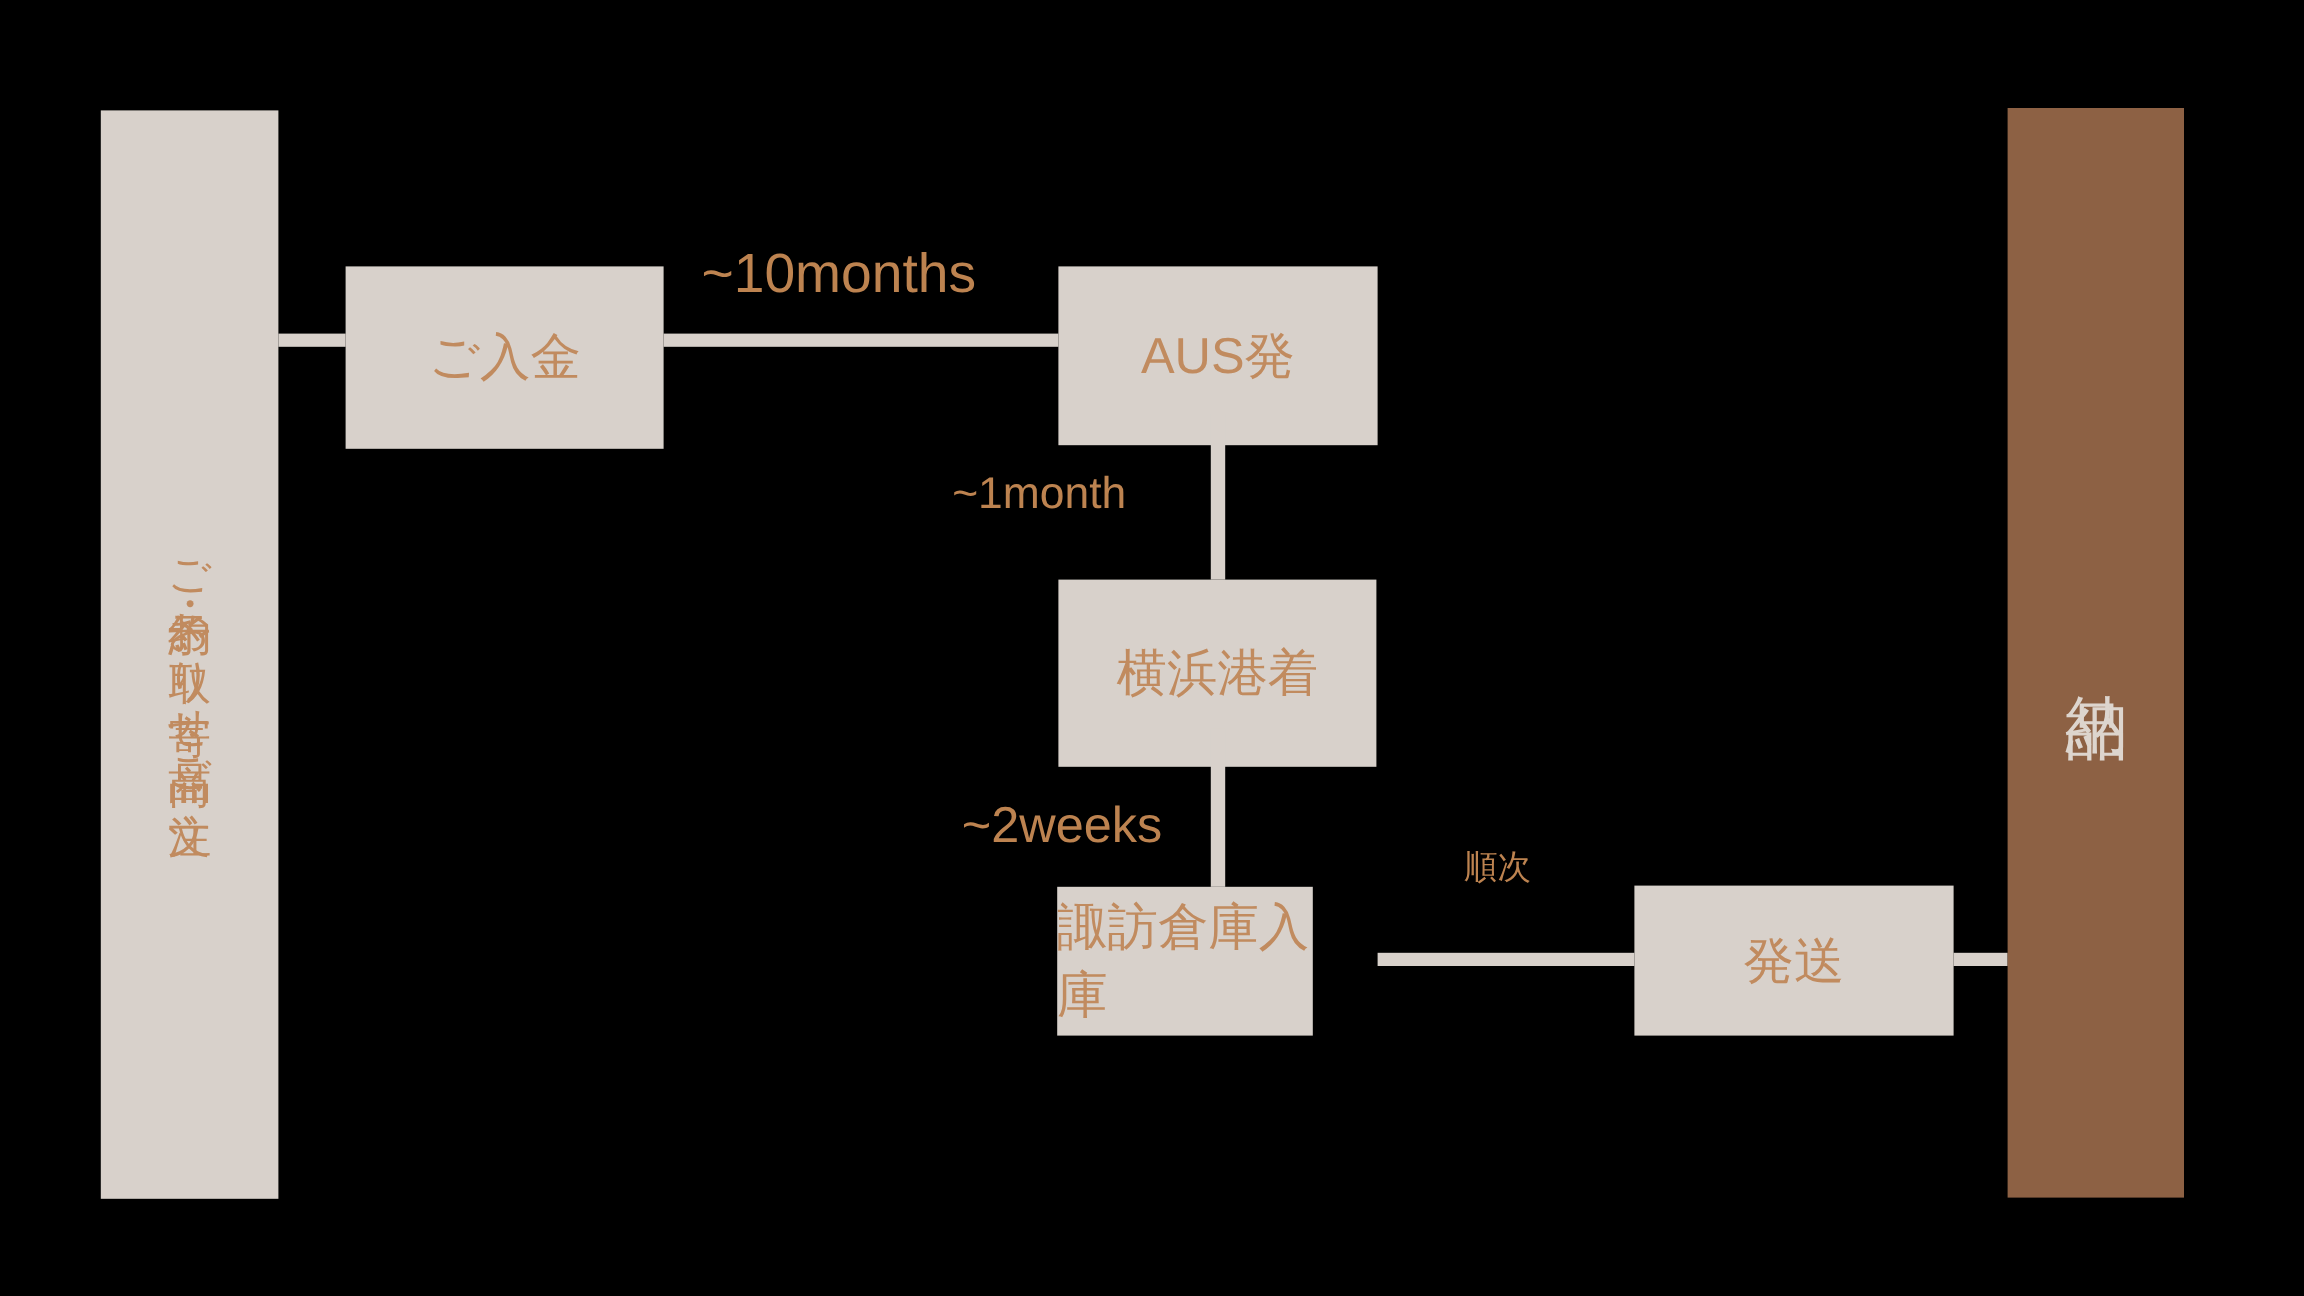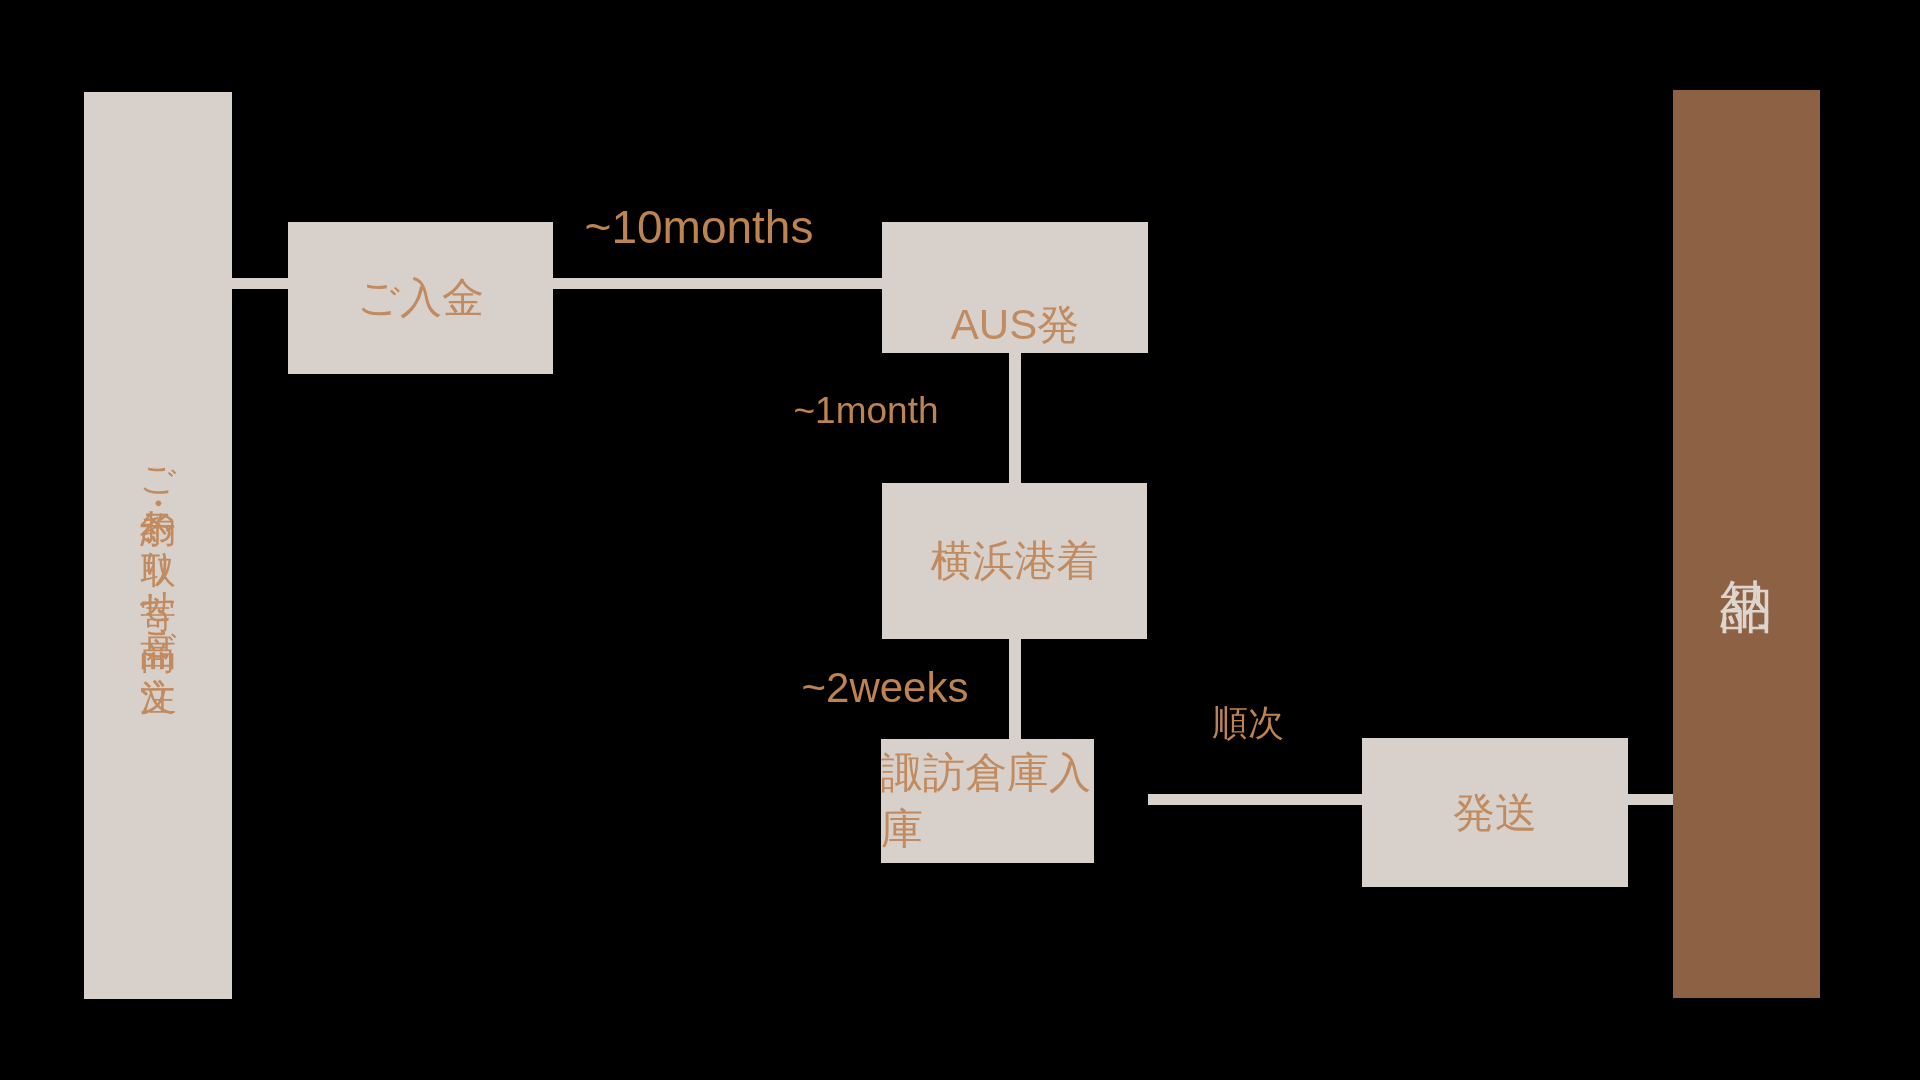--- a/index.html
+++ b/index.html
@@ -40,42 +40,42 @@
   .node {
     position: absolute;
     background: var(--node-fill);
     display: flex;
     align-items: center;
     justify-content: center;
     font-size: 42px;
     color: var(--node-text);
   }
   .node.payment  { left: 288px;  top: 222px; width: 265px; height: 152px; }
-  .node.aus      { left: 882px;  top: 222px; width: 266px; height: 131px; align-items: flex-end; }
+  .node.aus      { left: 882px;  top: 222px; width: 266px; height: 149px; }
   .node.yokohama { left: 882px;  top: 483px; width: 265px; height: 156px; }
   .node.suwa     { left: 881px;  top: 739px; width: 213px; height: 124px; }
-  .node.shipping { left: 1362px; top: 738px; width: 266px; height: 149px; justify-content: center; }
+  .node.shipping { left: 1362px; top: 738px; width: 266px; height: 125px; justify-content: center; }
   .edge { position: absolute; background: var(--connector); }
   .edge.e-order-payment   { left: 232px;  top: 278px; width: 56px;  height: 11px; }
   .edge.e-payment-aus     { left: 553px;  top: 278px; width: 329px; height: 11px; }
   .edge.e-aus-yokohama    { left: 1009px; top: 345px; width: 12px;  height: 138px; }
   .edge.e-yokohama-suwa   { left: 1009px; top: 607px; width: 12px;  height: 132px; }
   .edge.e-suwa-shipping   { left: 1148px; top: 794px; width: 214px; height: 11px; }
   .edge.e-shipping-end    { left: 1628px; top: 794px; width: 45px;  height: 11px; }
   .edge-label {
     position: absolute;
     transform: translate(-50%, -50%);
     color: var(--label-text);
     font-weight: 400;
     white-space: nowrap;
   }
   .edge-label.months10 { left: 699px;  top: 227px; font-size: 46px; }
   .edge-label.month1   { left: 866px;  top: 411px; font-size: 37px; }
   .edge-label.weeks2   { left: 885px;  top: 688px; font-size: 42px; }
-  .edge-label.junji    { left: 1248px; top: 723px; font-size: 36px; }
+  .edge-label.junji    { left: 1248px; top: 723px; font-size: 28px; }
 </style>
 </head>
 <body>
 
 <div class="stage">
 
   <div class="vbar start">
     <span class="vtext order">ご予約・お取り寄せ商品ご注文</span>
   </div>
 

